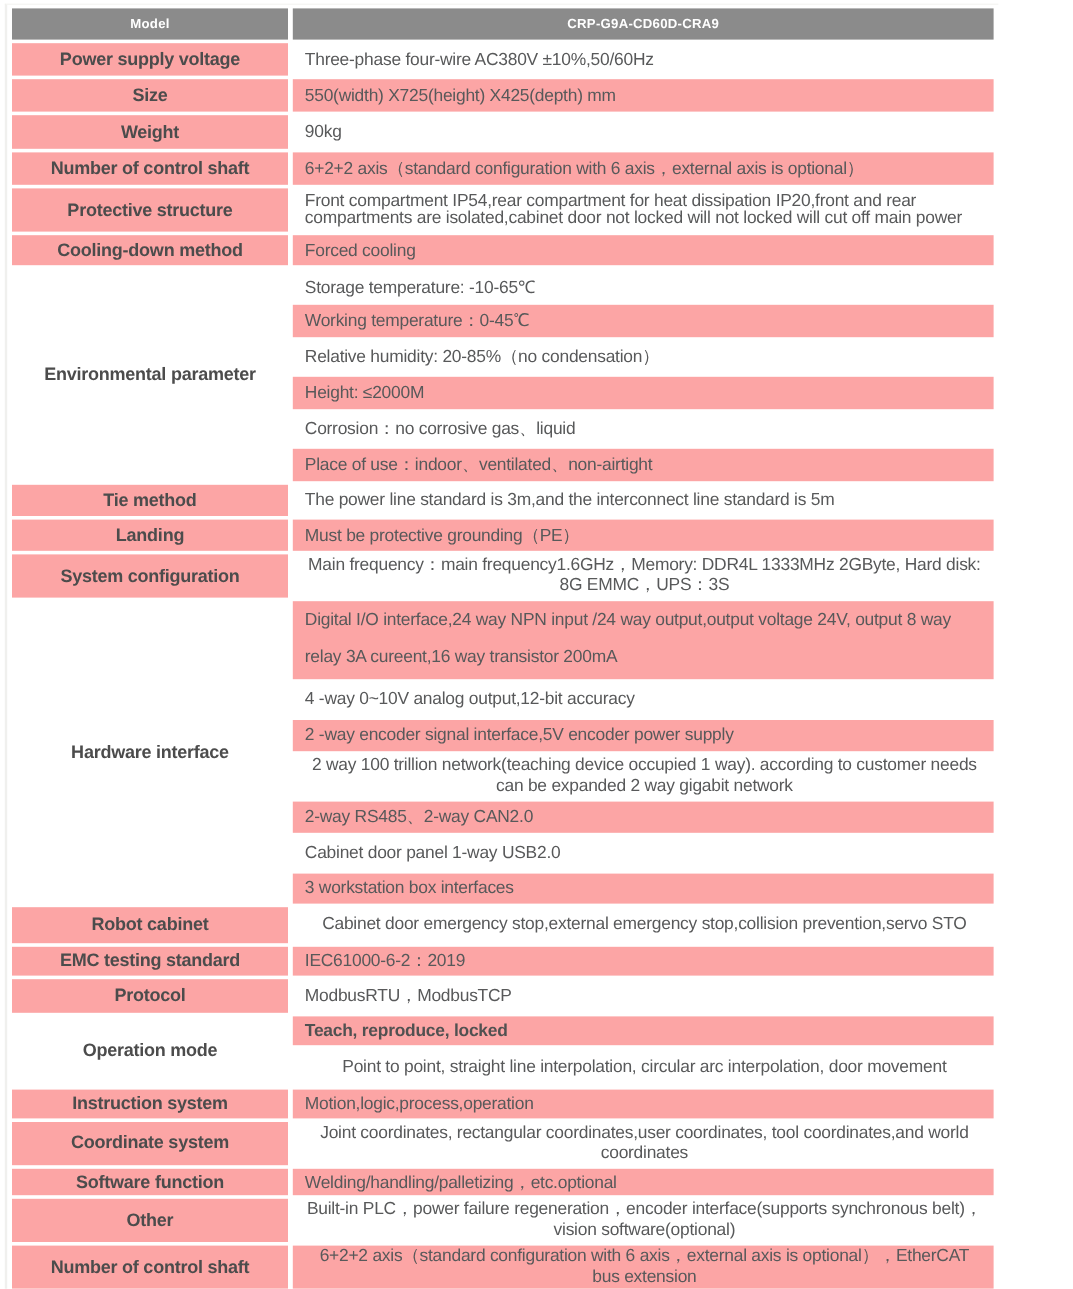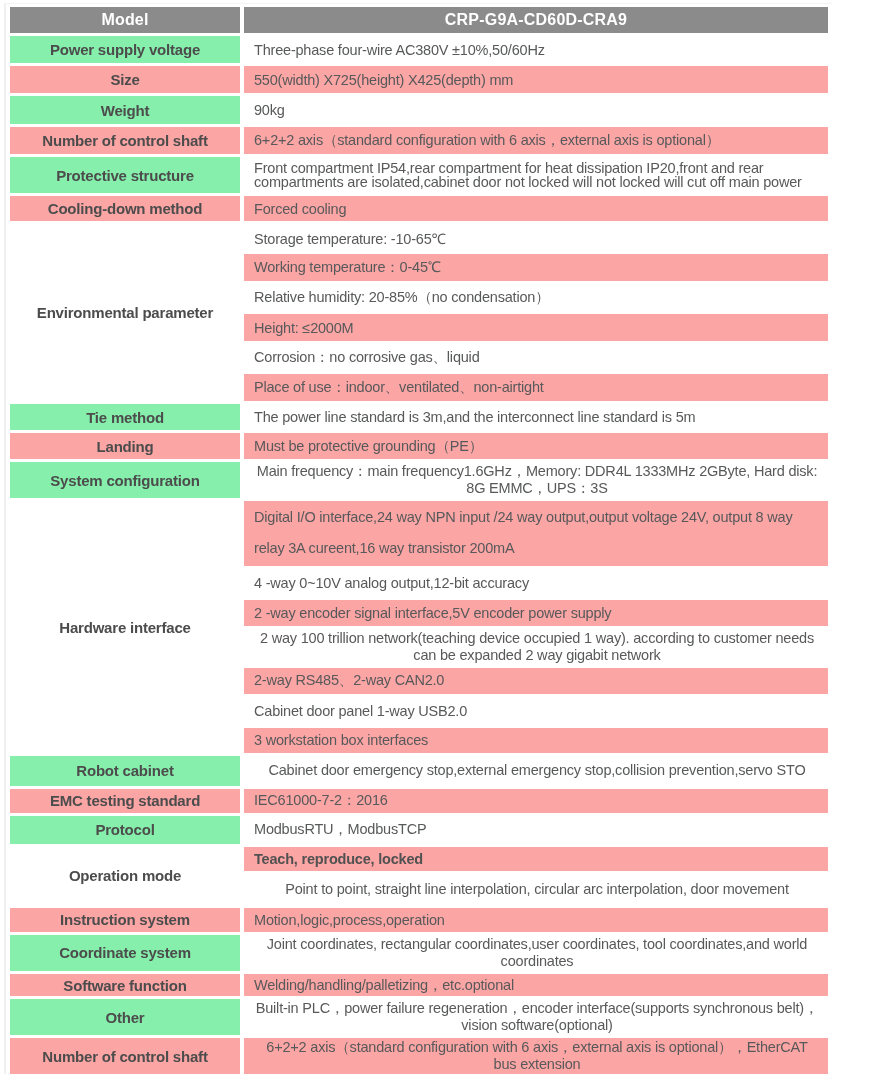--- a/index.html
+++ b/index.html
@@ -27,33 +27,33 @@
     border-collapse: separate;
     border-spacing: 4px 3px;
     table-layout: fixed;
   }
   col.c-label { width: 230px; }
   th, td { vertical-align: middle; box-sizing: border-box; }
   
   tr.hdr th {
     background: #8b8b8b;
     color: #ffffff;
-    font-size: 16px;
+    font-size: 11px;
     font-weight: bold;
     text-align: center;
     letter-spacing: 0.2px;
     padding: 2px 4px;
   }
   
   .lbl {
     font-weight: bold;
     color: #4c4c4c;
     font-size: 15px;
     text-align: center;
-    background: #86efac;
+    background: #fca5a5;
     padding: 1px 4px;
     letter-spacing: -0.2px;
   }
   
   .val {
     color: #58595a;
     font-size: 14.5px;
     text-align: left;
     background: #ffffff;
     padding: 1px 8px 1px 10px;
@@ -175,21 +175,21 @@
         <td class="val">3 workstation box interfaces</td>
       </tr>
 
       <tr style="height:30px">
         <th class="lbl">Robot cabinet</th>
         <td class="val lh-snug">Cabinet door emergency stop,external emergency stop,collision prevention,servo STO</td>
       </tr>
 
       <tr class="g" style="height:24px">
         <th class="lbl">EMC testing standard</th>
-        <td class="val">IEC61000-7-2：2016</td>
+        <td class="val">IEC61000-6-2：2019</td>
       </tr>
 
       <tr style="height:28px">
         <th class="lbl">Protocol</th>
         <td class="val">ModbusRTU，ModbusTCP</td>
       </tr>
 
       <tr class="g" style="height:24px">
         <th class="lbl lbl-span" rowspan="2">Operation mode</th>
         <td class="val emph">Teach, reproduce, locked</td>

